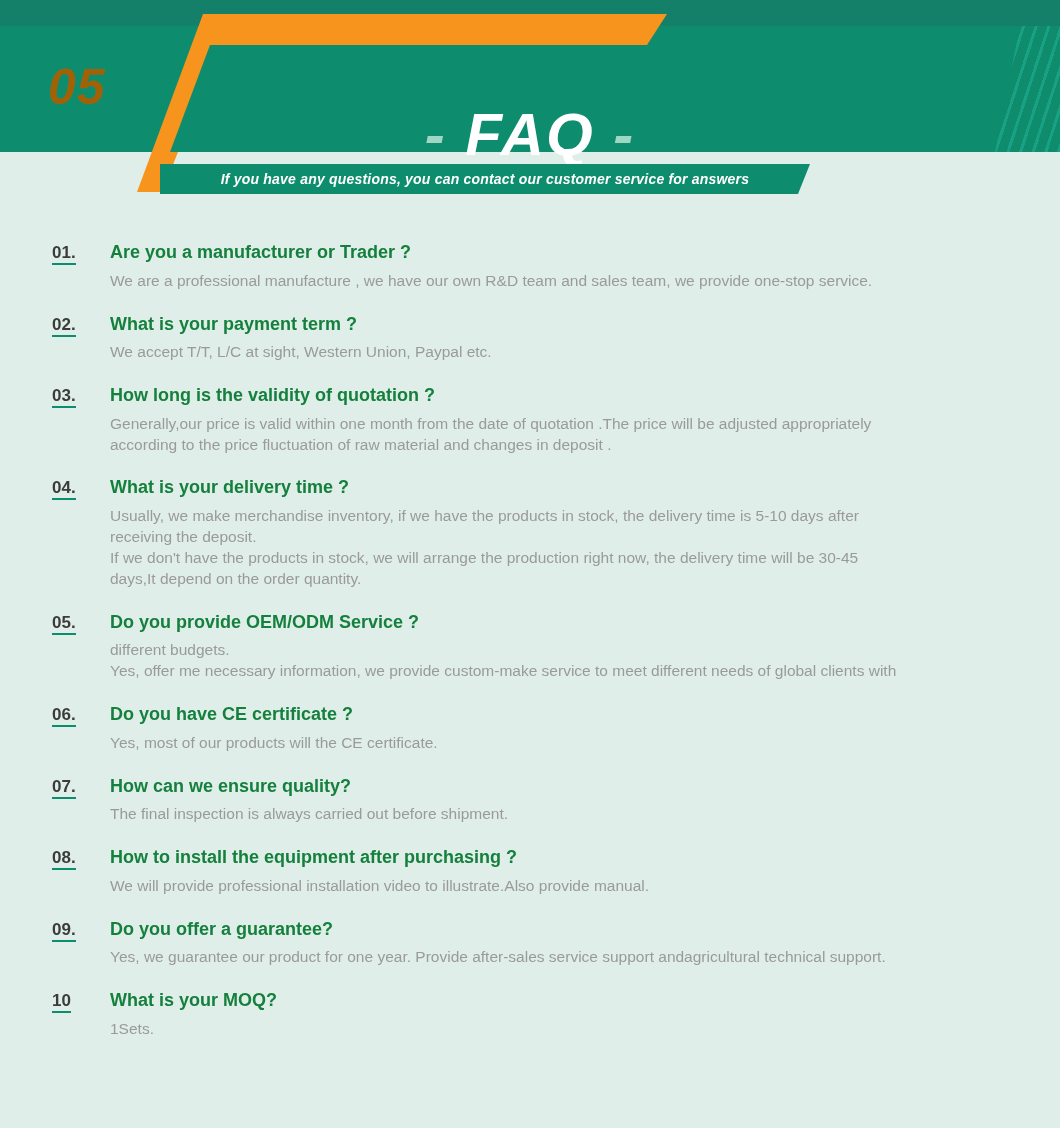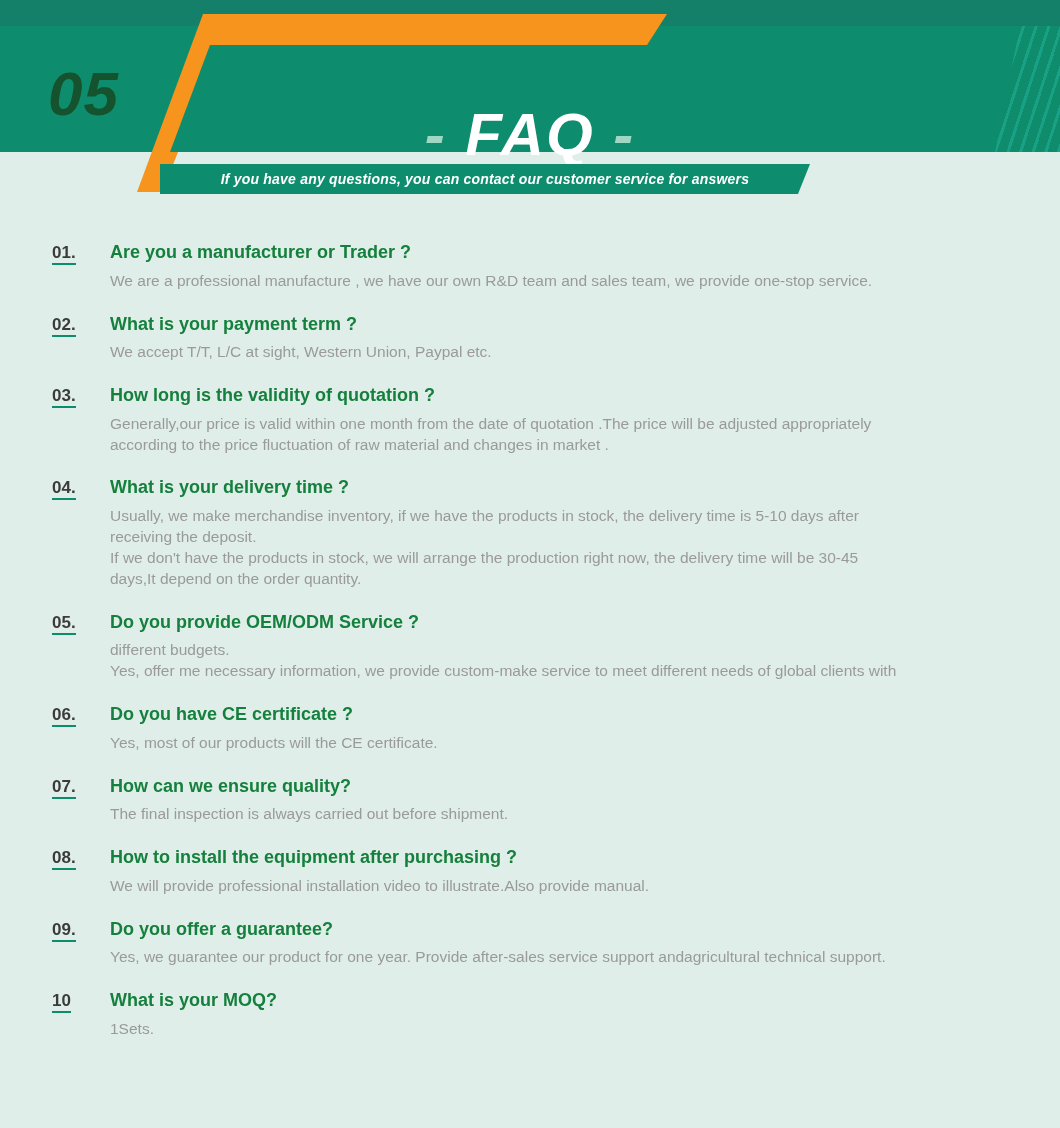--- a/index.html
+++ b/index.html
@@ -82,24 +82,24 @@
   .inner-green {
     position: absolute;
     left: 170px; top: 45px;
     width: 830px; height: 107px;
     background: #0e8d6e;
     clip-path: polygon(40px 0, 830px 0, 806px 107px, 0 107px);
   }
   .num-05 {
     position: absolute;
     left: 48px; top: 58px;
-    font-size: 62px;
+    font-size: 50px;
     font-weight: bold;
     font-style: italic;
-    color: #14532d;
+    color: #a16207;
     letter-spacing: 1px;
     font-family: "Liberation Sans", sans-serif;
     text-align: center;
   }
   .faq-title {
     position: absolute;
     left: 0; top: 56px;
     width: 1060px;
     text-align: center;
     font-size: 60px;
@@ -216,21 +216,21 @@
       </div>
     </div>
   </div>
 
   <div class="faq-item">
     <div class="faq-num"><span class="u">03.</span></div>
     <div class="faq-body">
       <div class="faq-q">How long is the validity of quotation ?</div>
       <div class="faq-a">
         <span class="line">Generally,our price is valid within one month from the date of quotation .The price will be adjusted appropriately</span>
-        <span class="line">according to the price fluctuation of raw material and changes in market .</span>
+        <span class="line">according to the price fluctuation of raw material and changes in deposit .</span>
       </div>
     </div>
   </div>
 
   <div class="faq-item">
     <div class="faq-num"><span class="u">04.</span></div>
     <div class="faq-body">
       <div class="faq-q">What is your delivery time ?</div>
       <div class="faq-a">
         <span class="line">Usually, we make merchandise inventory, if we have the products in stock, the delivery time is 5-10 days after</span>

